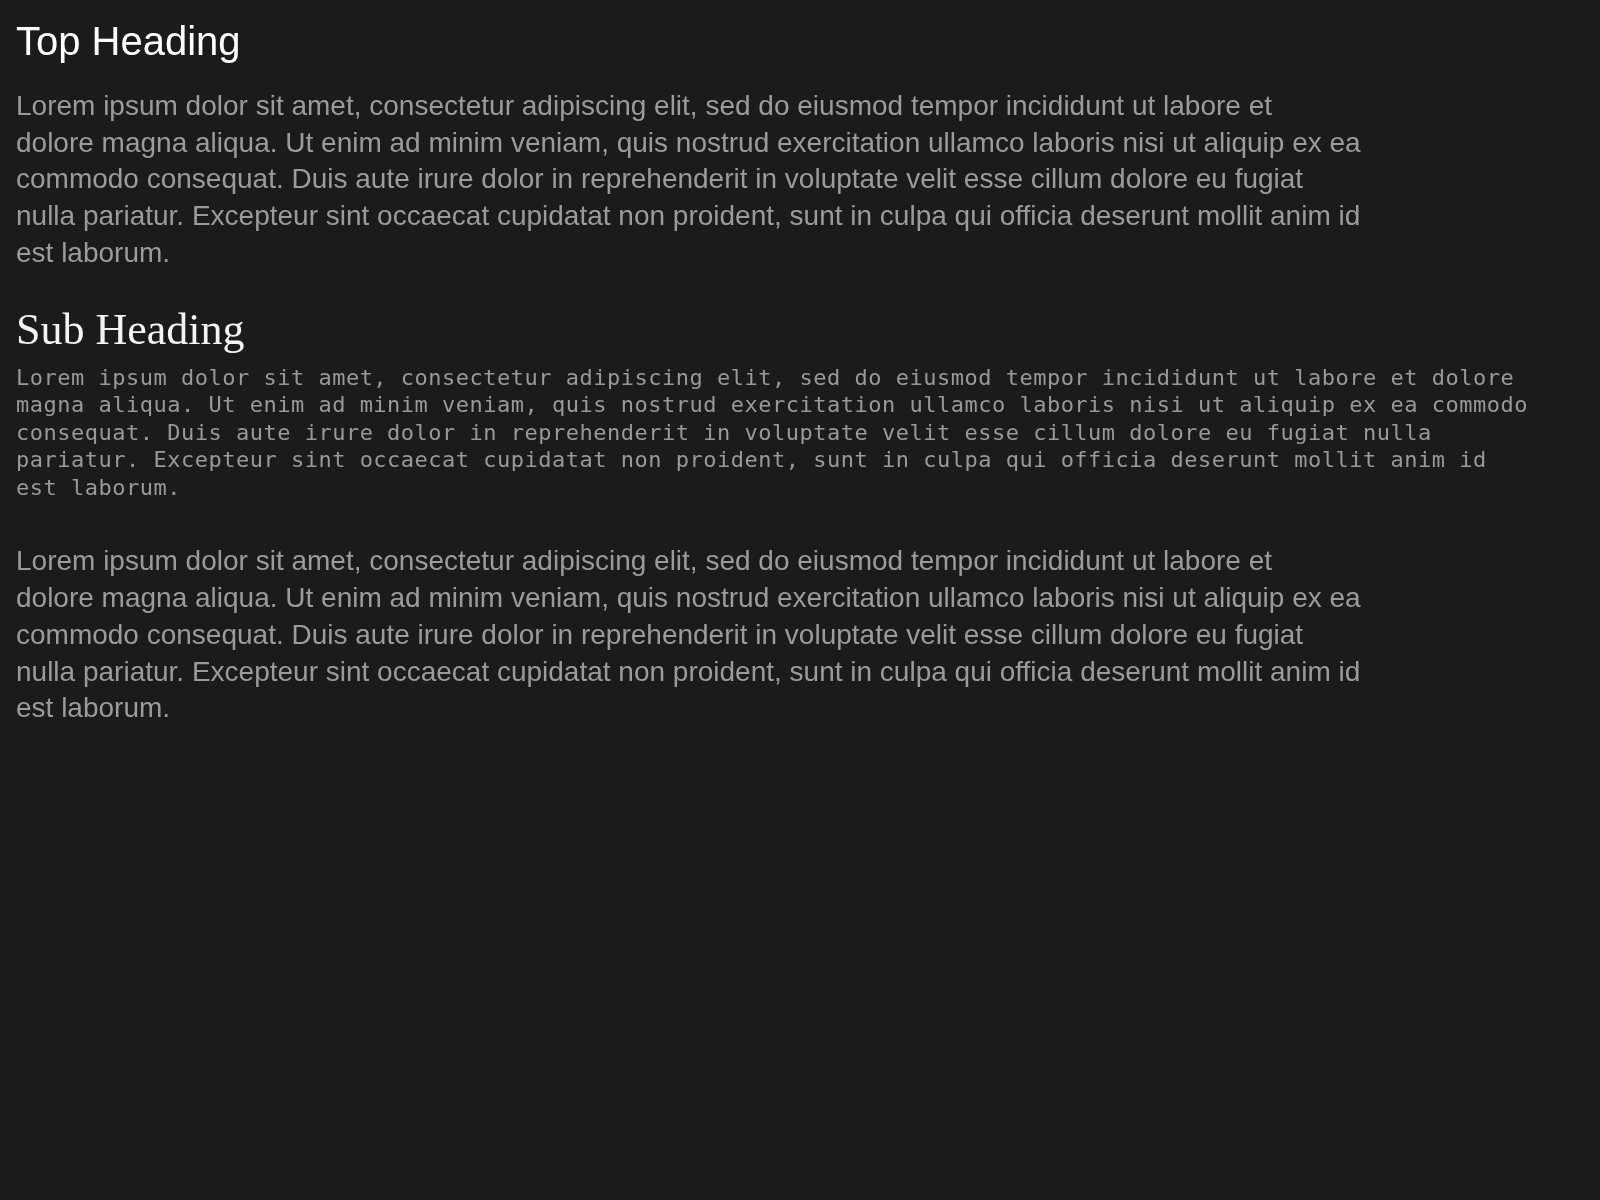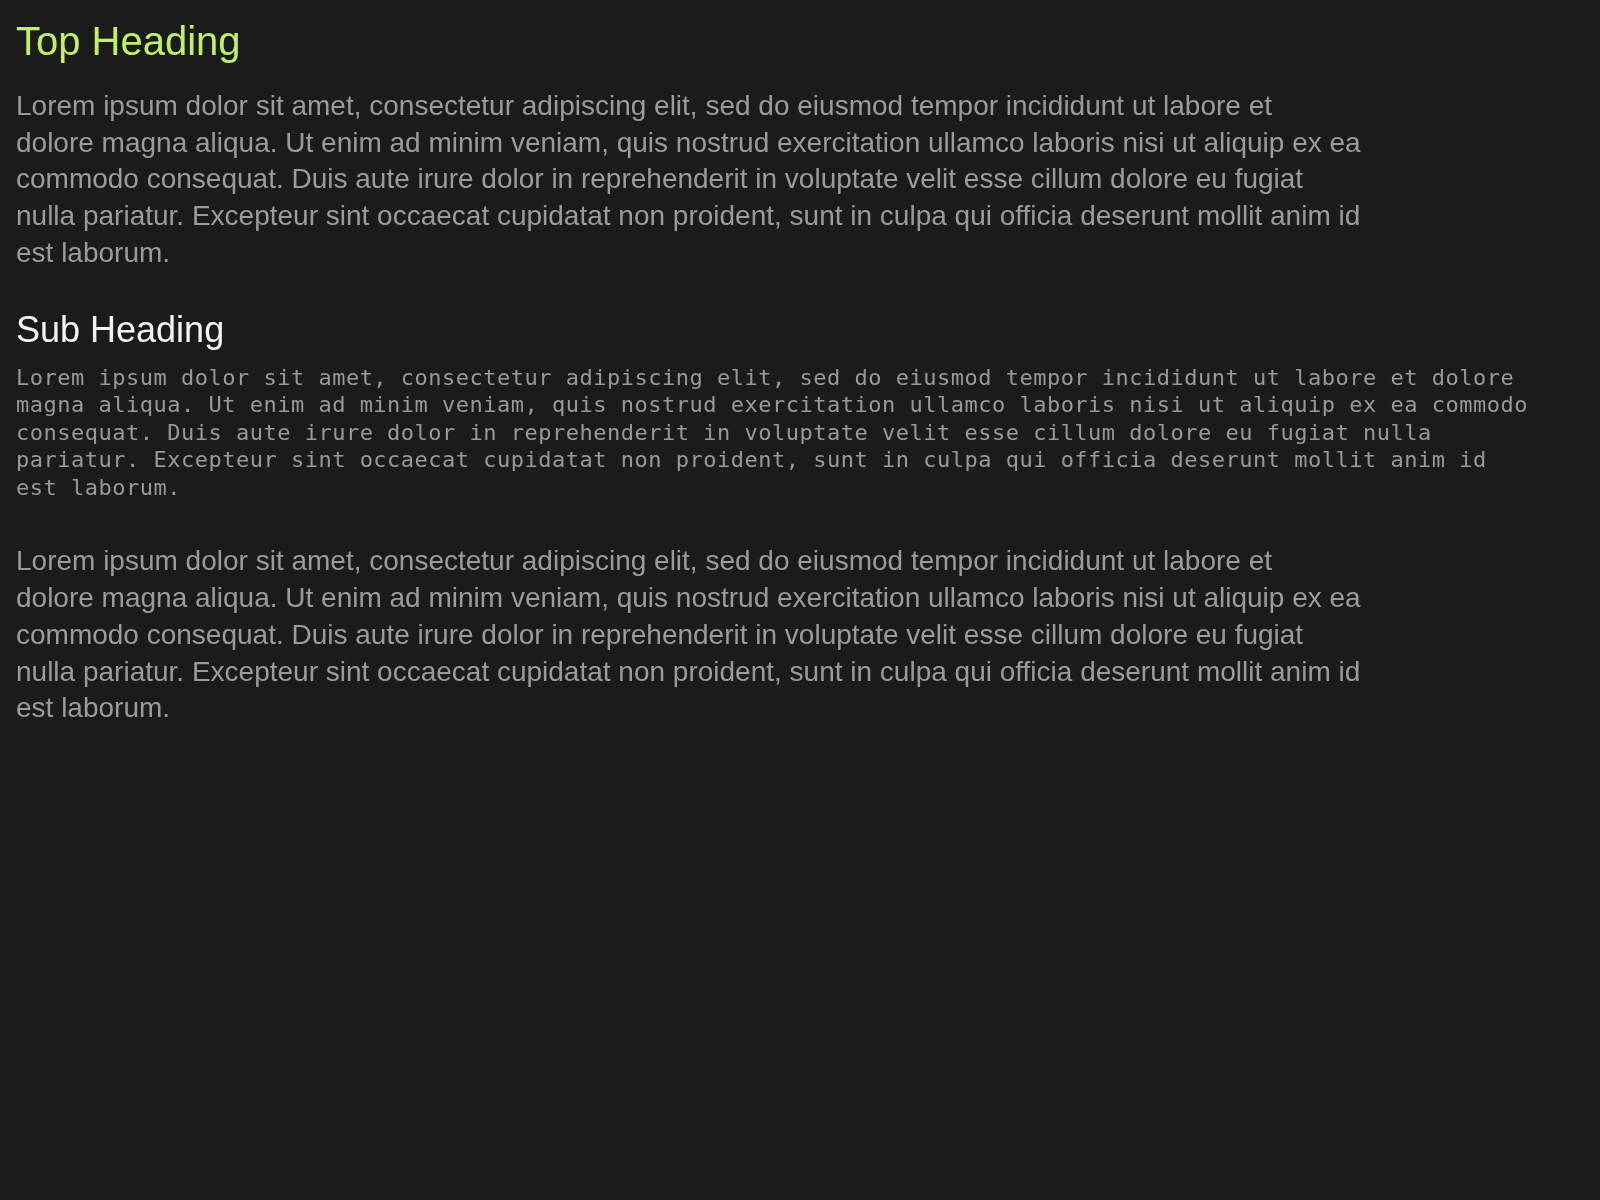--- a/index.html
+++ b/index.html
@@ -18,28 +18,28 @@
     width: 1600px;
     height: 1200px;
     padding: 16px 0 0 16px;
     overflow: hidden;
   }
   h1.doc-h1 {
     font-family: "Liberation Sans", "DejaVu Sans", sans-serif;
     font-weight: 300;
     font-size: 40px;
     line-height: 50px;
-    color: #bef264;
+    color: #ffffff;
     margin: 0 0 22px 0;
     white-space: pre;
   }
   h2.doc-h2 {
-    font-family: Liberation Sans, sans-serif;
+    font-family: Liberation Serif, serif;
     font-weight: 300;
-    font-size: 36px;
+    font-size: 44px;
     line-height: 43px;
     color: #f4f4f4;
     margin: 0 0 13px 0;
     white-space: pre;
   }
   p.doc-p {
     font-family: "Liberation Sans", "DejaVu Sans", sans-serif;
     font-weight: 300;
     font-size: 28px;
     line-height: 36.7px;

